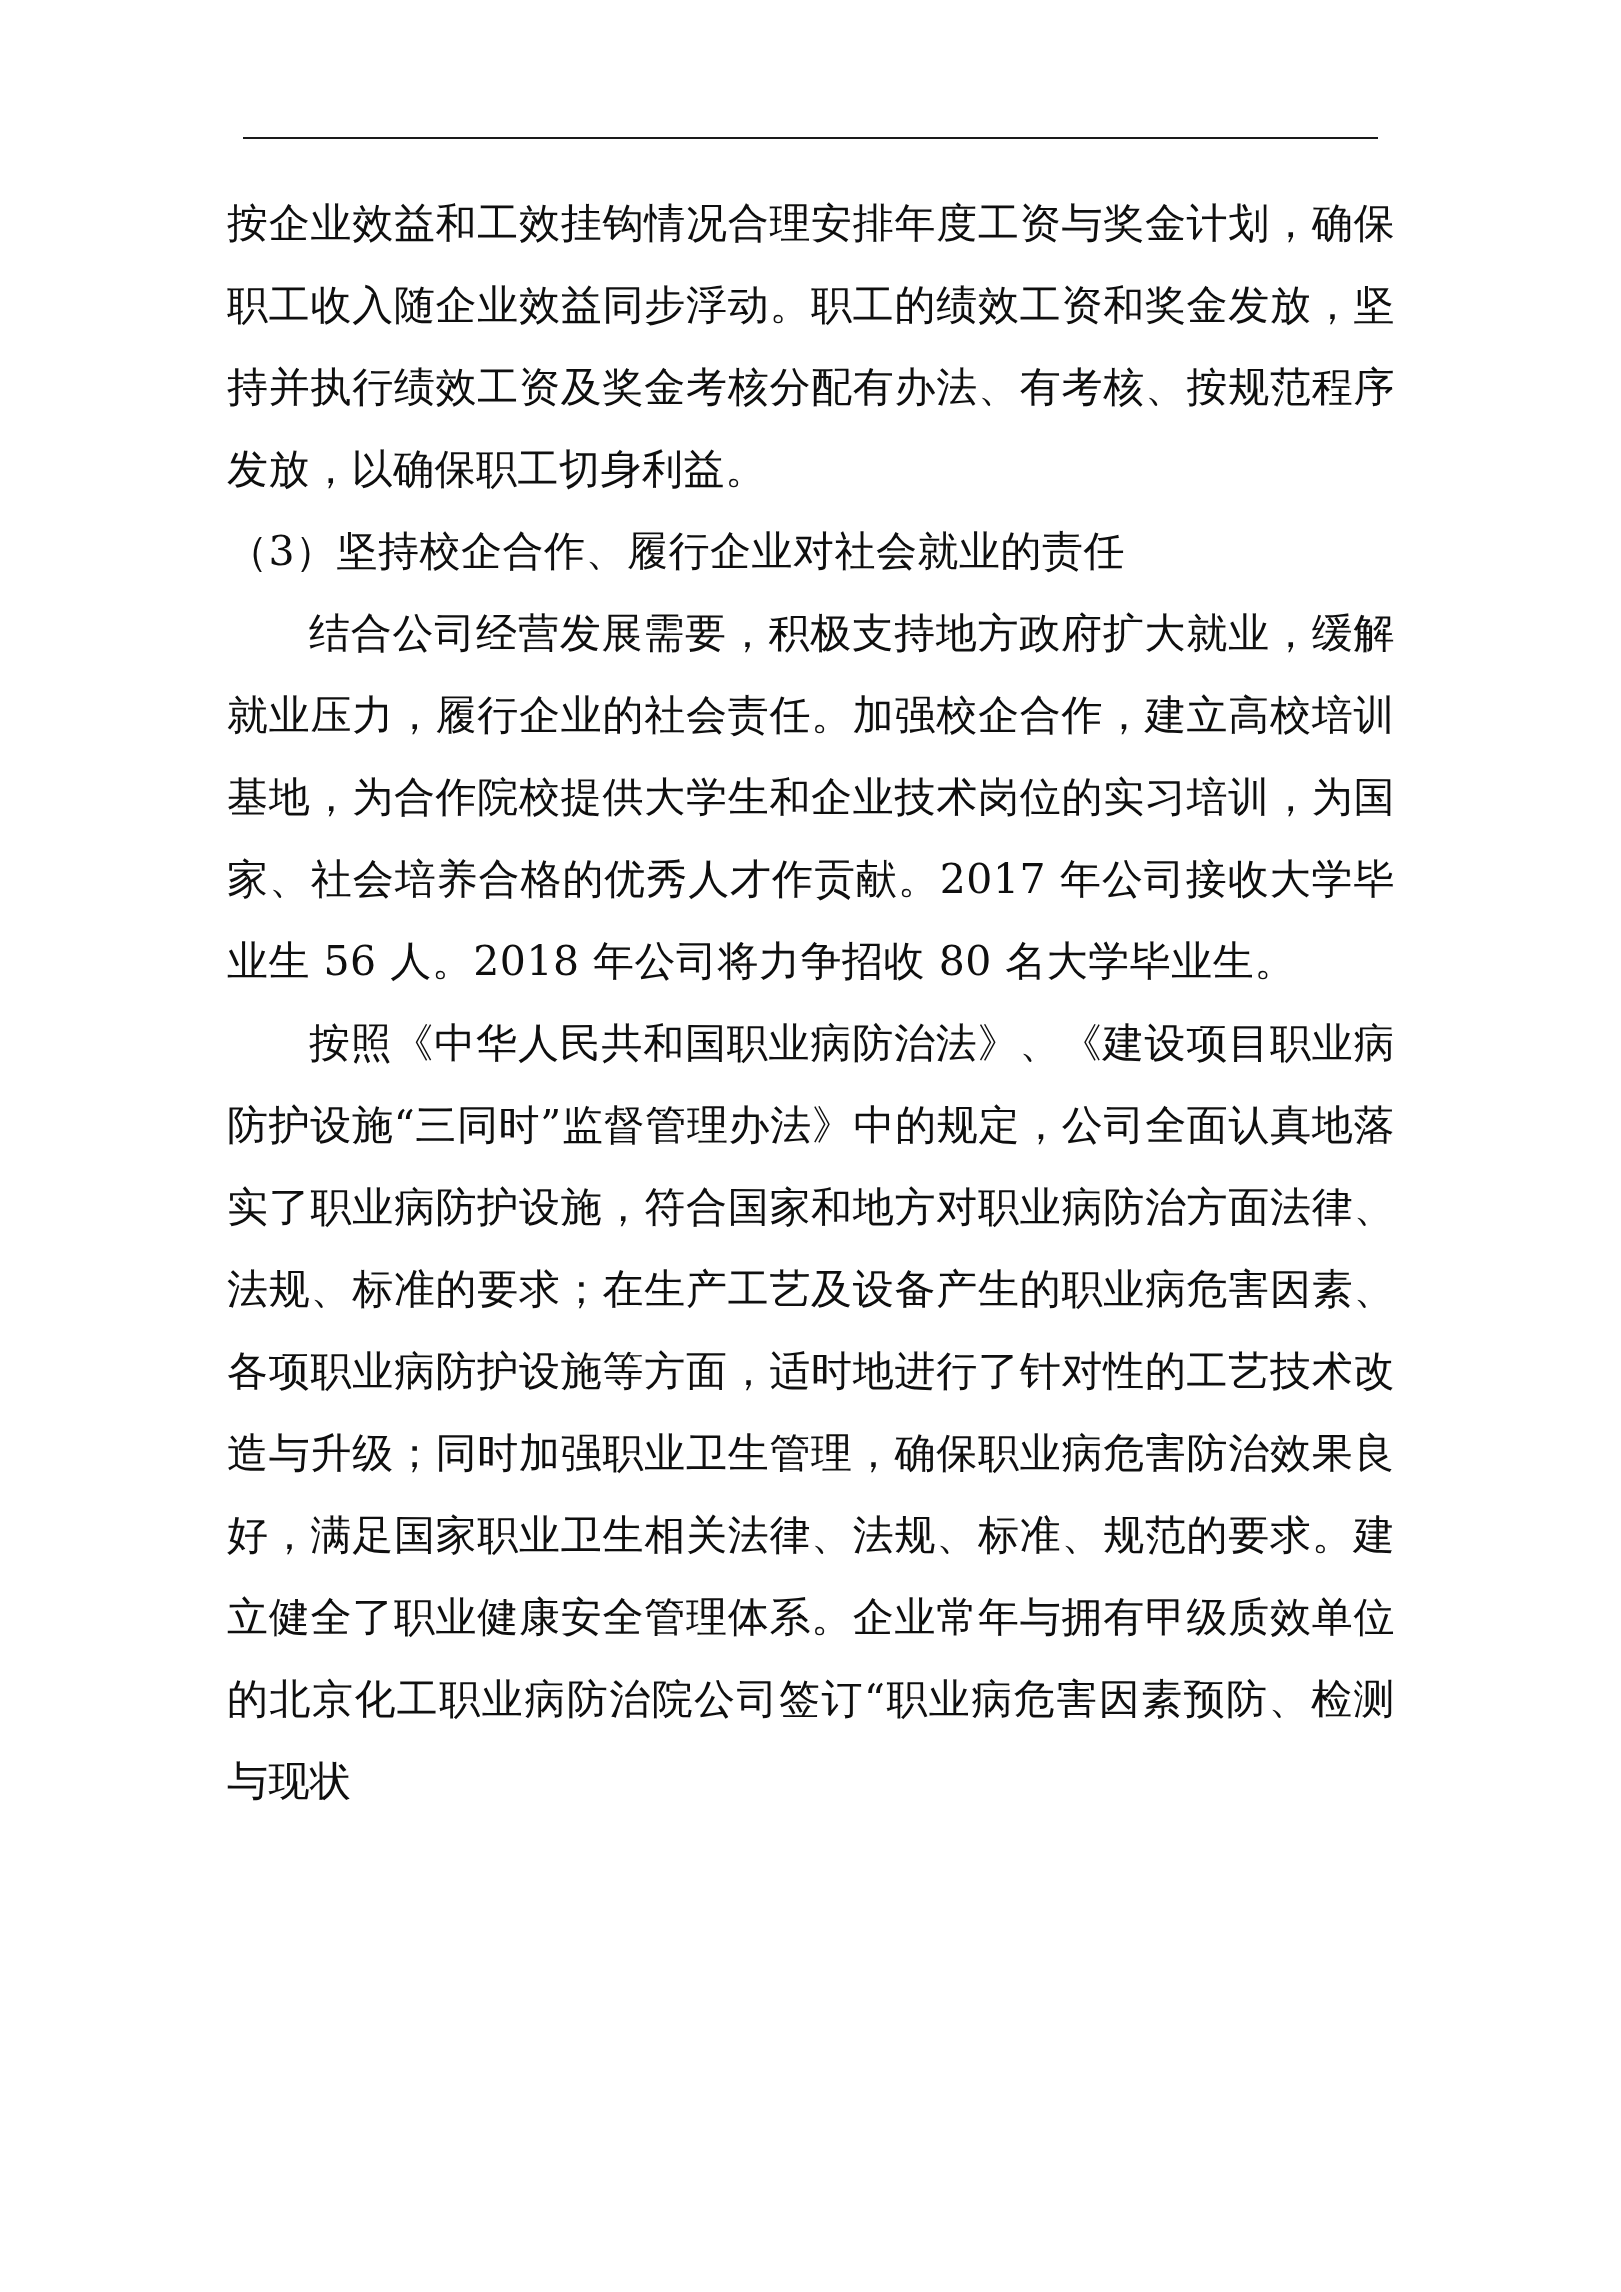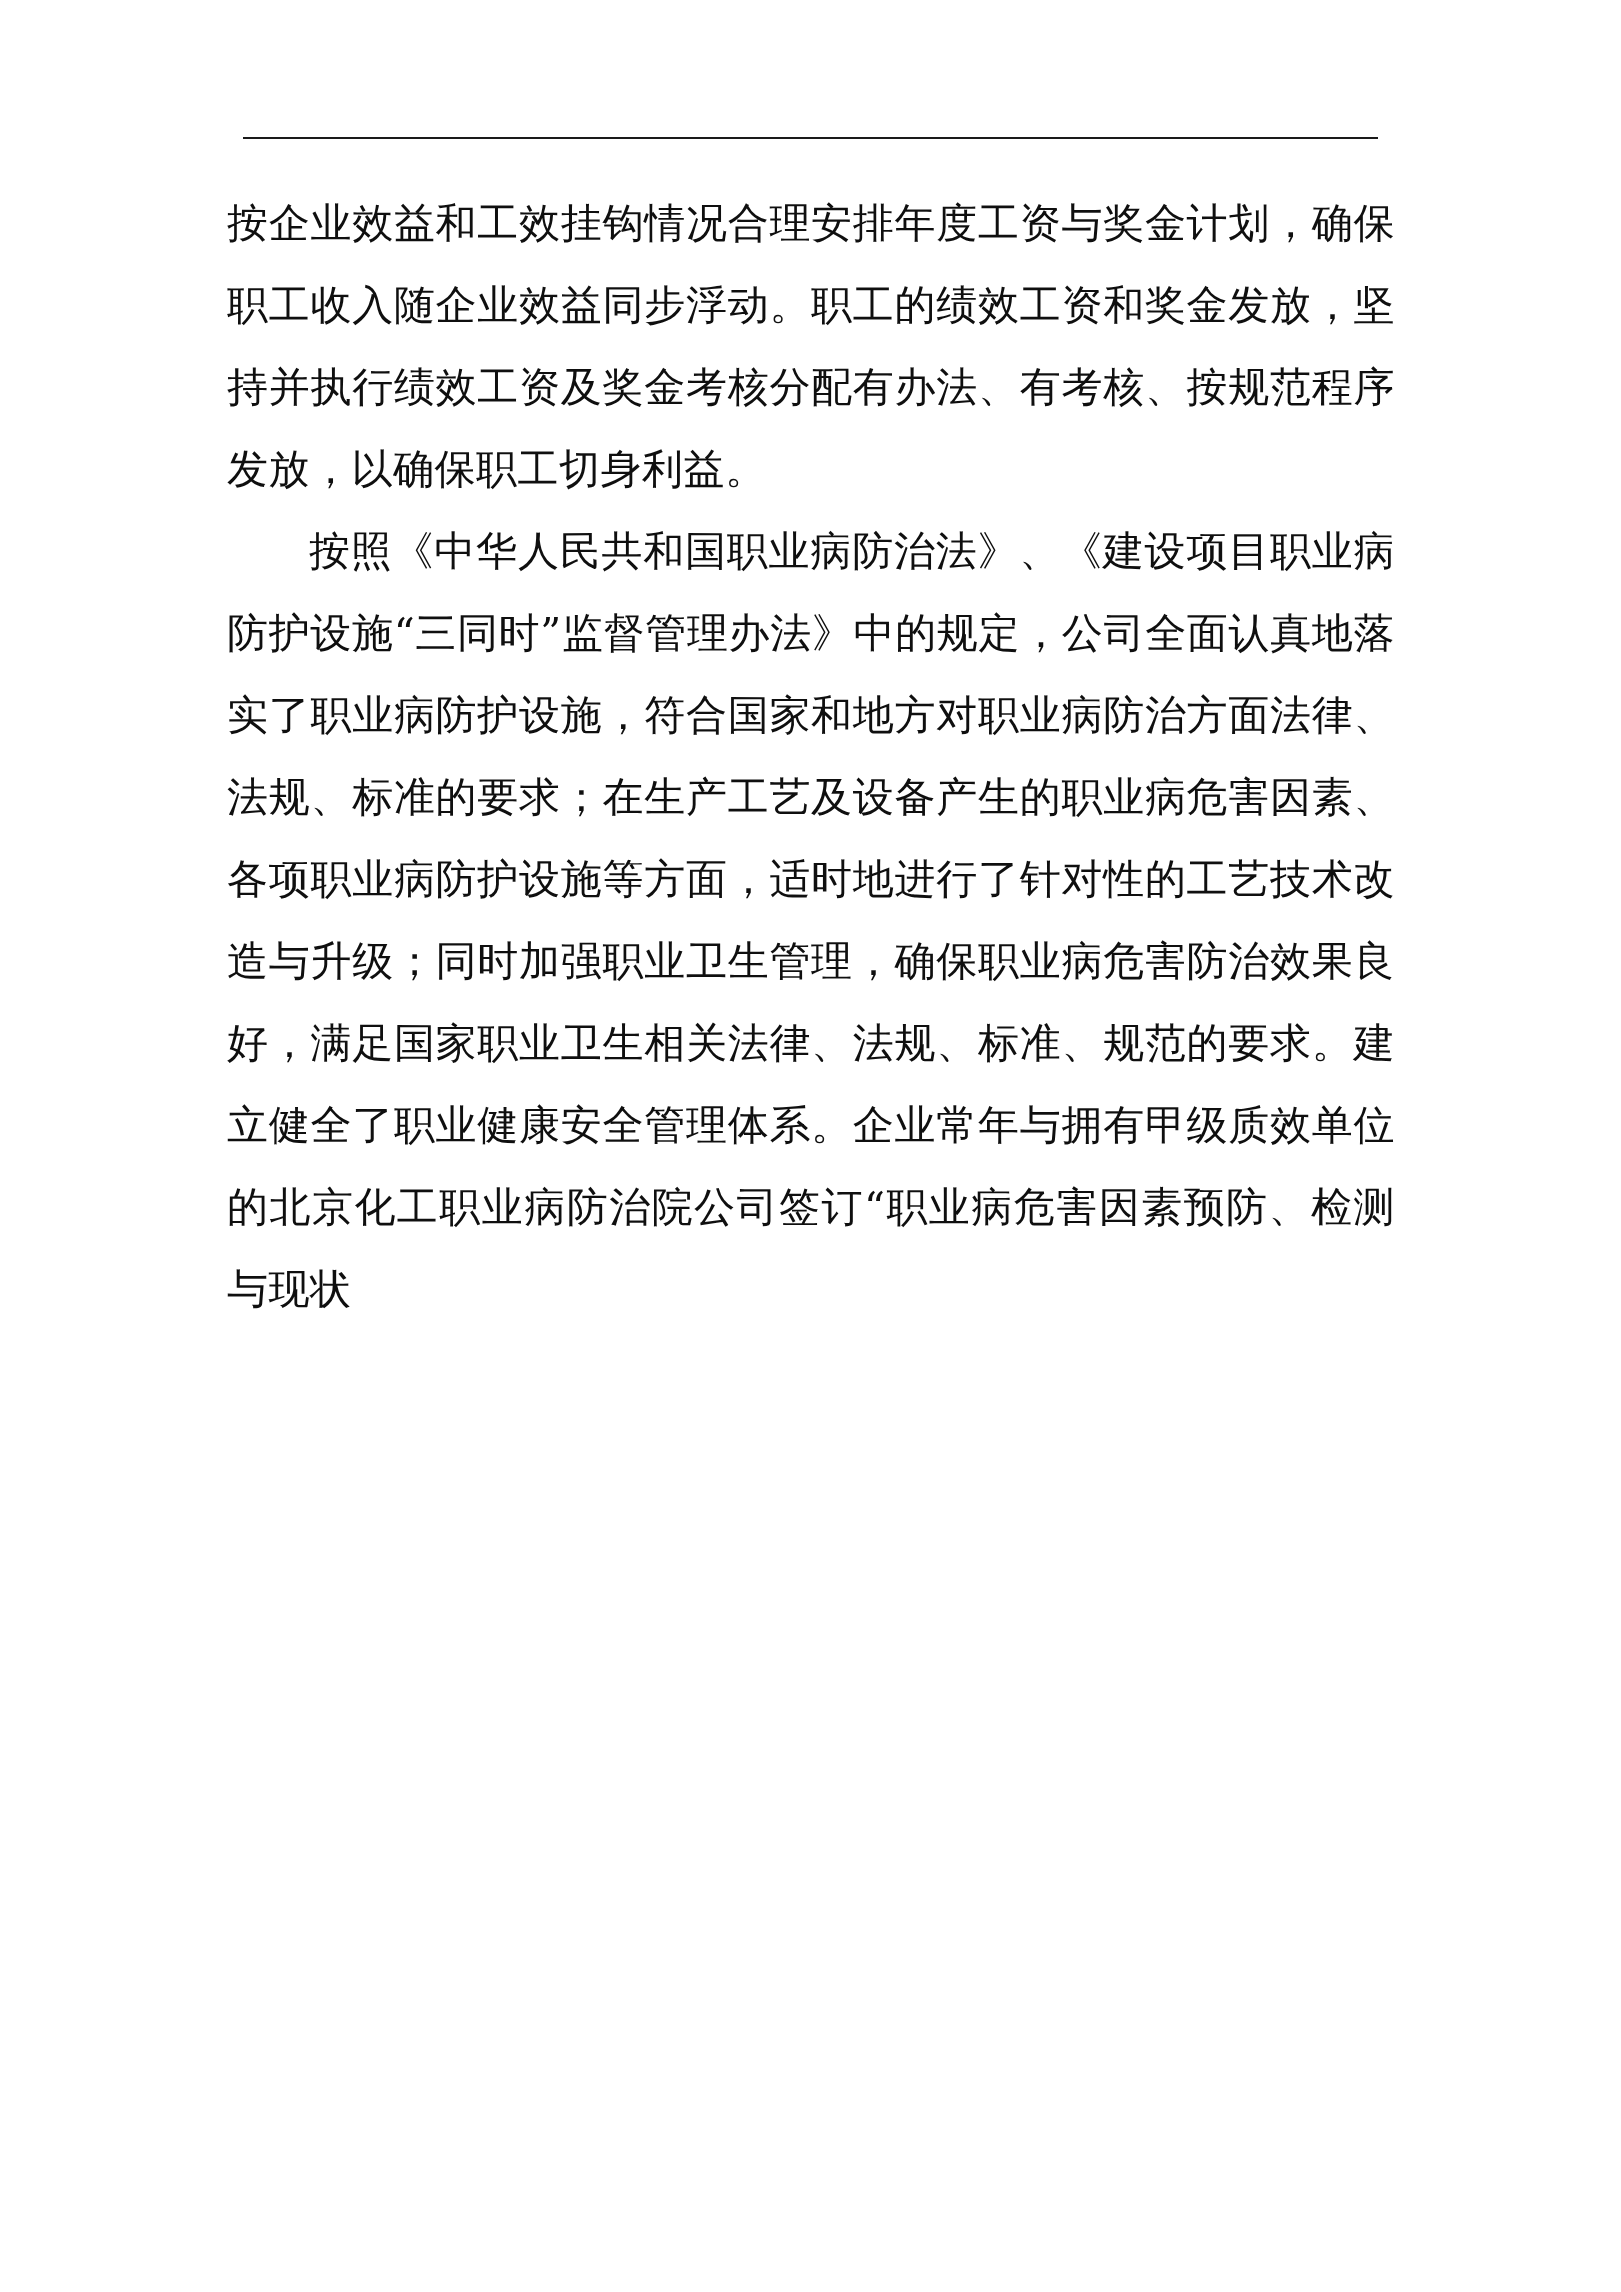--- a/index.html
+++ b/index.html
@@ -51,17 +51,19 @@
 </style>
 </head>
 <body>
 
 <div class="page">
 
   <div class="header-rule"></div>
 
   <div class="content">
     <p class="noindent">按企业效益和工效挂钩情况合理安排年度工资与奖金计划，确保职工收入随企业效益同步浮动。职工的绩效工资和奖金发放，坚持并执行绩效工资及奖金考核分配有办法、有考核、按规范程序发放，以确保职工切身利益。</p>
+    <p class="noindent">（3）坚持校企合作、履行企业对社会就业的责任</p>
+    <p class="indent">结合公司经营发展需要，积极支持地方政府扩大就业，缓解就业压力，履行企业的社会责任。加强校企合作，建立高校培训基地，为合作院校提供大学生和企业技术岗位的实习培训，为国家、社会培养合格的优秀人才作贡献。2017 年公司接收大学毕业生 56 人。2018 年公司将力争招收 80 名大学毕业生。</p>
     <p class="indent">按照《中华人民共和国职业病防治法》、《建设项目职业病防护设施“三同时”监督管理办法》中的规定，公司全面认真地落实了职业病防护设施，符合国家和地方对职业病防治方面法律、法规、标准的要求；在生产工艺及设备产生的职业病危害因素、各项职业病防护设施等方面，适时地进行了针对性的工艺技术改造与升级；同时加强职业卫生管理，确保职业病危害防治效果良好，满足国家职业卫生相关法律、法规、标准、规范的要求。建立健全了职业健康安全管理体系。企业常年与拥有甲级质效单位的北京化工职业病防治院公司签订“职业病危害因素预防、检测与现状</p>
   </div>
 
 </div>
 
 
 </body></html>

